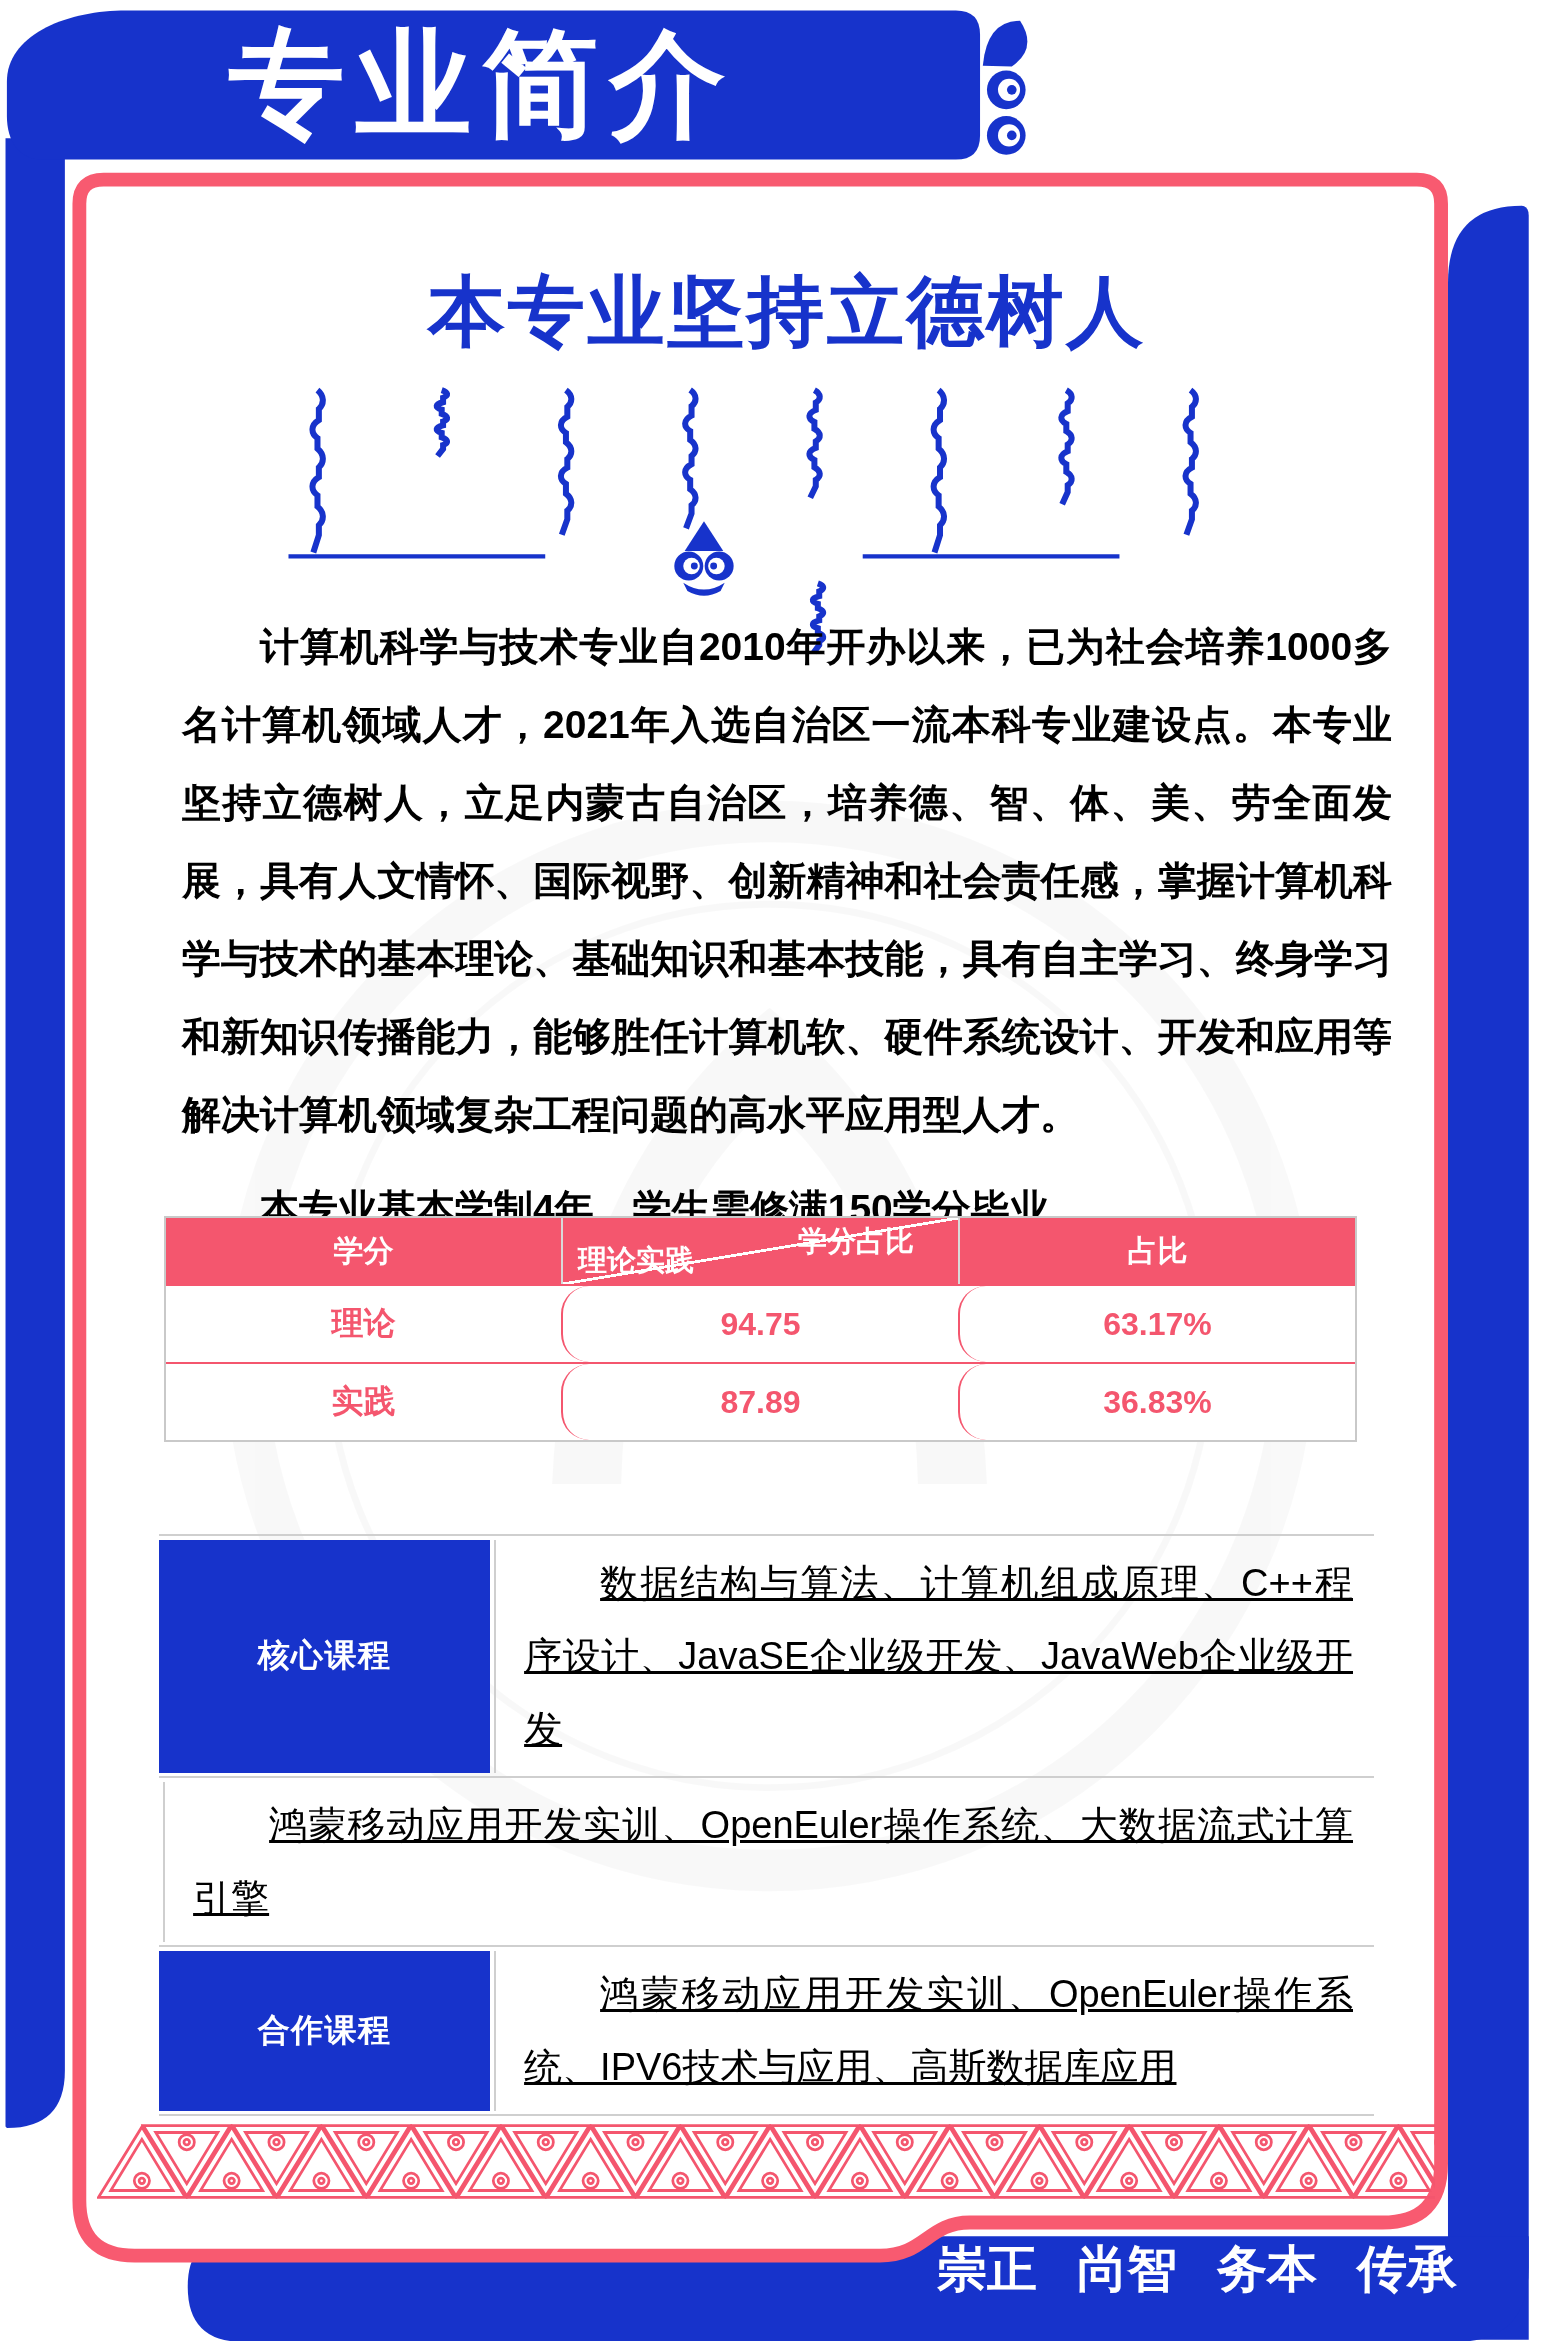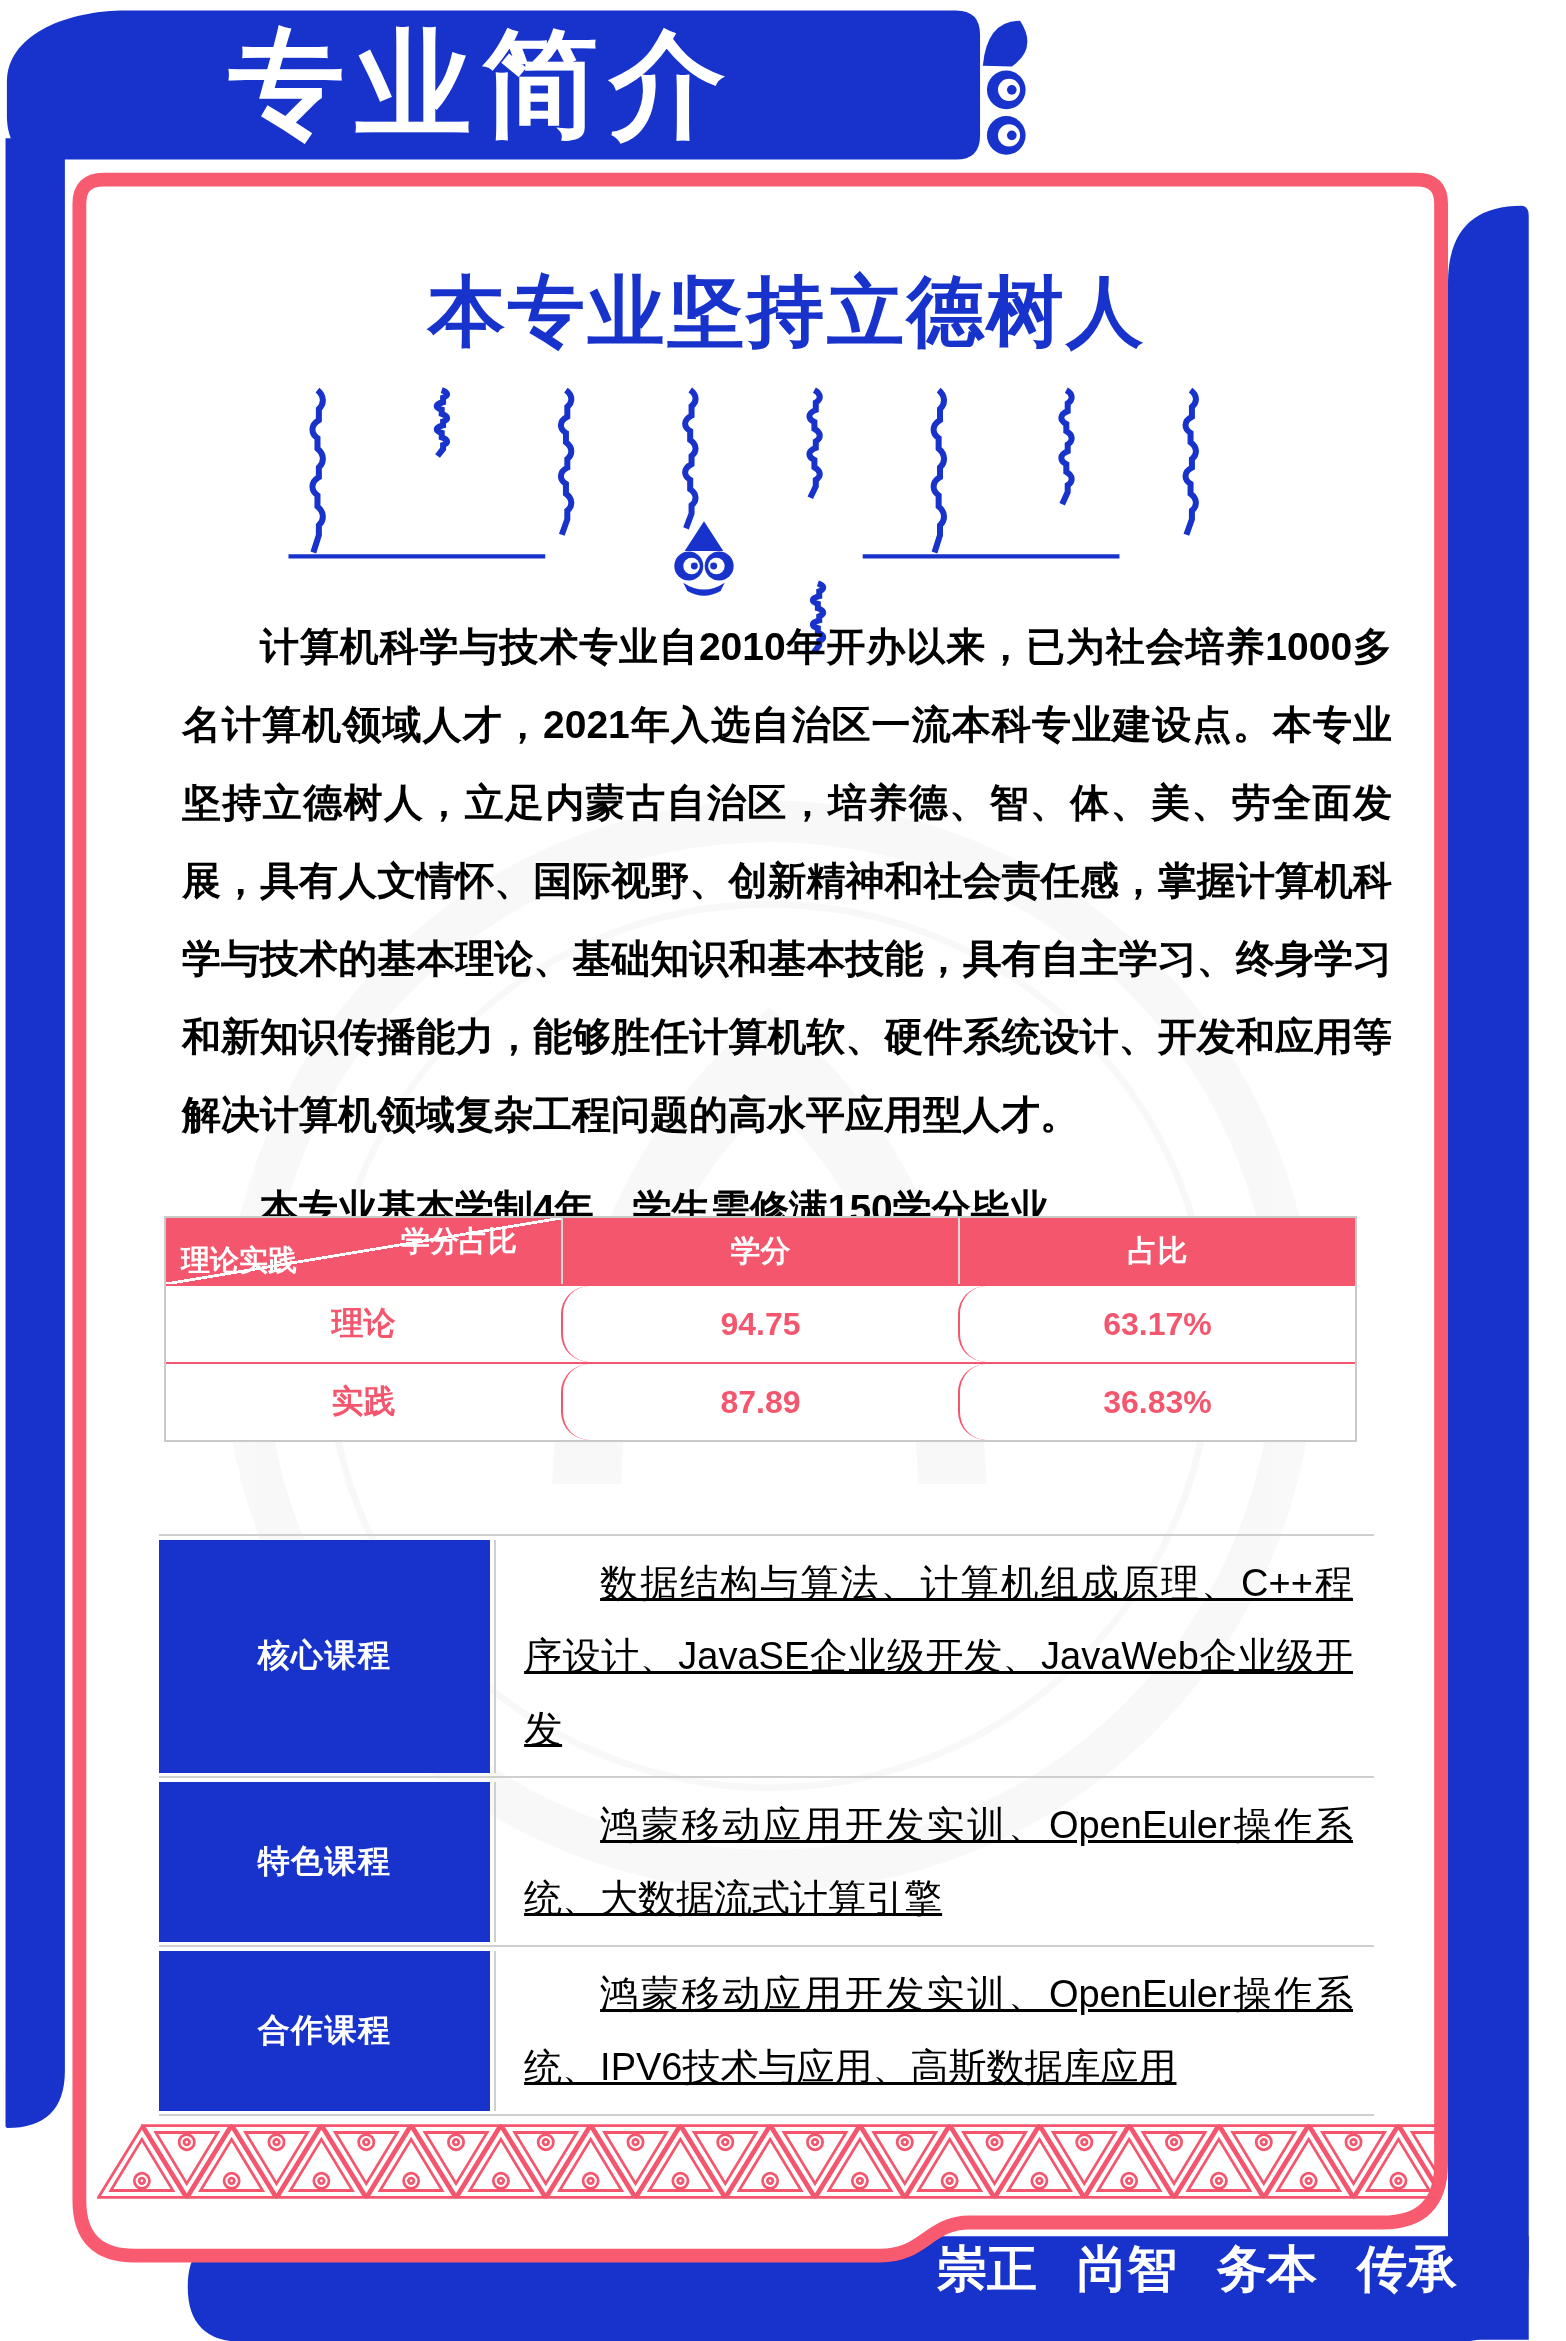--- a/index.html
+++ b/index.html
@@ -159,25 +159,25 @@
 
   <div class="overlay mongolian-wrap" title="ᠺᠣᠮᠫᠢᠦ᠋ᠲ᠋ᠧᠷ ᠤᠨ ᠰᠢᠨᠵᠢᠯᠡᠬᠦ ᠤᠬᠠᠭᠠᠨ ᠪᠠ ᠮᠡᠷᠭᠡᠵᠢᠯ ᠦᠨ ᠲᠤᠰᠬᠠᠢ ᠮᠡᠷᠭᠡᠵᠢᠯ"></div>
 
   <div class="overlay intro">
     <p>计算机科学与技术专业自2010年开办以来，已为社会培养1000多名计算机领域人才，2021年入选自治区一流本科专业建设点。本专业坚持立德树人，立足内蒙古自治区，培养德、智、体、美、劳全面发展，具有人文情怀、国际视野、创新精神和社会责任感，掌握计算机科学与技术的基本理论、基础知识和基本技能，具有自主学习、终身学习和新知识传播能力，能够胜任计算机软、硬件系统设计、开发和应用等解决计算机领域复杂工程问题的高水平应用型人才。</p>
     <p>本专业基本学制4年，学生需修满150学分毕业。</p>
   </div>
 
   <div class="overlay credit-table">
     <div class="ct-header">
+      <div class="ct-cell">学分</div>
       <div class="ct-cell ct-corner">
         <span class="top-label">学分占比</span>
         <span class="bottom-label">理论实践</span>
       </div>
-      <div class="ct-cell">学分</div>
       <div class="ct-cell">占比</div>
     </div>
     <div class="ct-row">
       <div class="ct-cell">理论</div>
       <div class="ct-cell">94.75</div>
       <div class="ct-cell">63.17%</div>
     </div>
     <div class="ct-row">
       <div class="ct-cell">实践</div>
       <div class="ct-cell">87.89</div>
@@ -186,21 +186,20 @@
   </div>
 
   <div class="overlay course-table">
     <div class="course-row">
       <div class="course-label">核心课程</div>
       <div class="course-desc">
         <p>数据结构与算法、计算机组成原理、C++程序设计、JavaSE企业级开发、JavaWeb企业级开发</p>
       </div>
     </div>
     <div class="course-row">
-      <div class="course-label">特色课程</div>
       <div class="course-desc">
         <p>鸿蒙移动应用开发实训、OpenEuler操作系统、大数据流式计算引擎</p>
       </div>
     </div>
     <div class="course-row">
       <div class="course-label">合作课程</div>
       <div class="course-desc">
         <p>鸿蒙移动应用开发实训、OpenEuler操作系统、IPV6技术与应用、高斯数据库应用</p>
       </div>
     </div>

